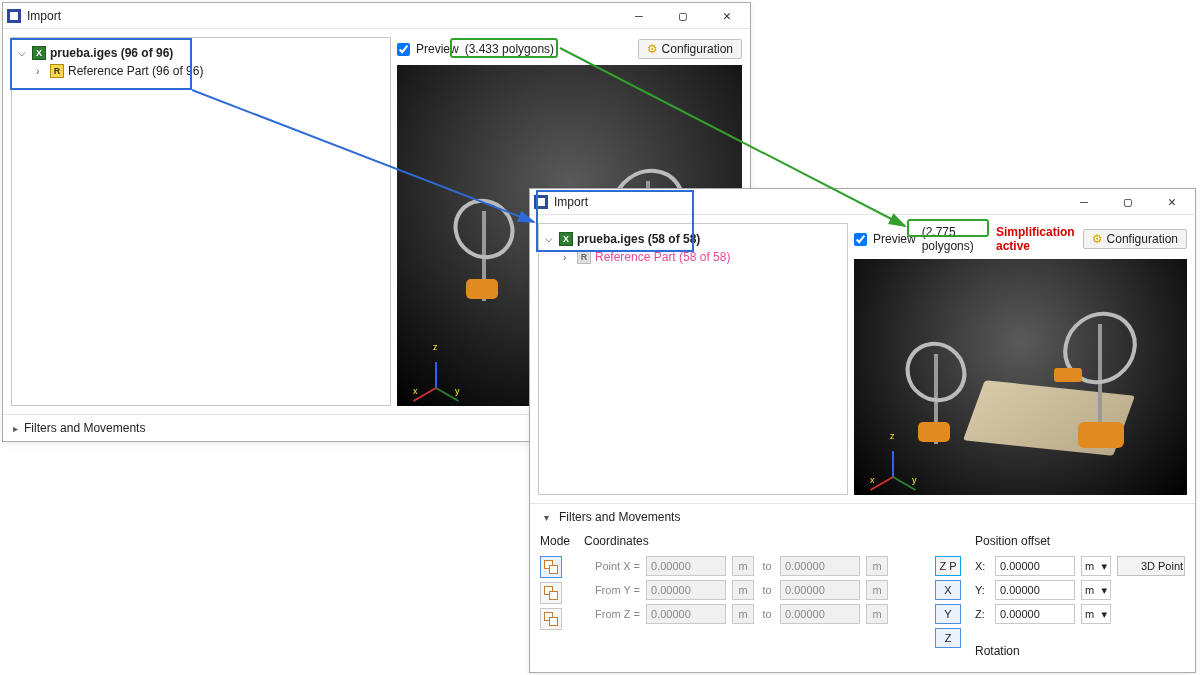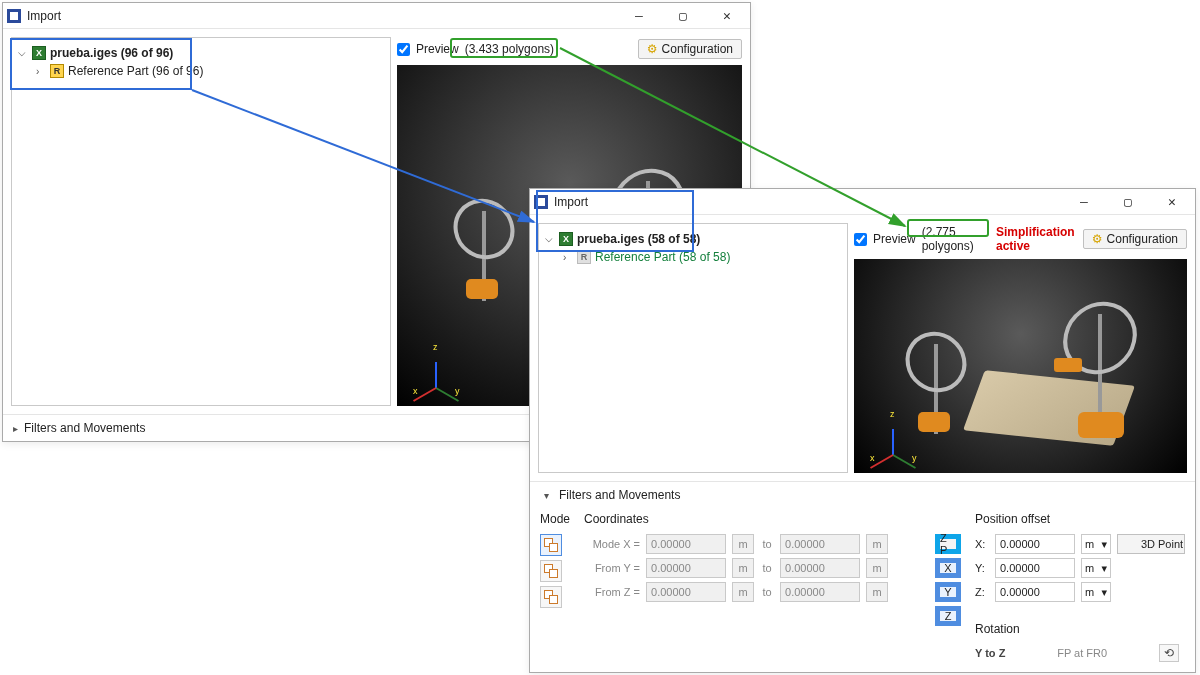--- a/index.html
+++ b/index.html
@@ -41,21 +41,21 @@
   }
   .tree.sm { flex: 0 0 310px; }
   .tree-row { display: flex; align-items: center; gap: 4px; padding: 2px 2px; white-space: nowrap; }
   .tree-row.sub { padding-left: 20px; }
   .tree-caret { width: 10px; font-size: 10px; color:#555; }
   .tree-icon { width: 14px; height: 14px; display:inline-flex; align-items:center; justify-content:center; font-size:9px; font-weight:bold; }
   .tree-icon.file { background:#2e7d32; color:#fff; border:1px solid #1b5e20; }
   .tree-icon.ref  { background:#ffd54f; color:#333; border:1px solid #b28900; }
   .tree-icon.ref.gray { background:#e0e0e0; color:#666; border:1px solid #bbb; }
   .tree-file { font-weight: bold; }
-  .tree-grayed { color:#15803d; }
+  .tree-grayed { color:#ec4899; }
 
   .preview-col { flex: 1; display:flex; flex-direction: column; min-width:0; }
   .preview-bar { display: flex; align-items: center; gap: 6px; padding: 2px 0 6px; font-size:12px; }
   .preview-bar .spacer { flex:1; }
   .cfg-btn {
     display:flex; align-items:center; gap:4px;
     border:1px solid #c0c0c0; background:#f4f4f4; padding:2px 8px; border-radius:2px;
   }
   .gear { color:#d6a400; font-size:12px; }
   .simp-active { color:#d60000; font-weight:bold; }
@@ -115,21 +115,21 @@
 
   .coords-col { flex:1; display:flex; flex-direction:column; gap:4px; }
   .coord-row { display:flex; align-items:center; gap:6px; color:#888;}
   .coord-row .lbl { width:56px; text-align:right; }
   .fld { width:80px; height:20px; border:1px solid #c9c9c9; background:#f0f0f0; padding:0 4px; display:flex; align-items:center; }
   .fld.light { background:#fff; }
   .unit { width:22px; height:20px; border:1px solid #c9c9c9; background:#f0f0f0; display:flex; align-items:center; justify-content:center; font-size:11px;}
   .to { width:14px; text-align:center; }
 
   .axis-col { display:flex; flex-direction:column; gap:4px; }
-  .ax-btn { width:26px; height:20px; border:5px solid #0ea5e9; background:#f4f4f4; font-size:11px; display:flex;align-items:center;justify-content:center;}
+  .ax-btn { width:26px; height:20px; border:1px solid #0ea5e9; background:#f4f4f4; font-size:11px; display:flex;align-items:center;justify-content:center;}
   .ax-btn.blue { border-color:#4f8de0; background:#eaf2fd;}
 
   .pos-col { width:210px; display:flex; flex-direction:column; gap:4px;}
   .pos-row { display:flex; gap:6px; align-items:center;}
   .pos-row .plbl { width:14px; }
   .dd { width:30px; height:20px; border:1px solid #c9c9c9; background:#fff; display:flex; align-items:center; justify-content:space-between; padding:0 3px; font-size:11px;}
   .btn3d { flex:1; height:20px; border:1px solid #c0c0c0; background:#f4f4f4; display:flex; align-items:center; justify-content:center;padding-left:22px;}
   .rot-row { display:flex; justify-content:space-between; align-items:center; font-size:11px; color:#444; padding-right:6px;}
   .deg-reset { width:20px; height:18px; border:1px solid #c9c9c9; background:#f7f7f7; display:flex;align-items:center;justify-content:center; font-size:12px;}
 
@@ -277,21 +277,21 @@
       <div class="mode-col">
         <div class="fm-label">Mode</div>
         <div class="mode-btn sel"></div>
         <div class="mode-btn"></div>
         <div class="mode-btn"></div>
       </div>
 
       <div class="coords-col">
         <div class="fm-label">Coordinates</div>
         <div class="coord-row">
-          <span class="lbl">Mode X =</span>
+          <span class="lbl">Point X =</span>
           <span class="fld">0.00000</span>
           <span class="unit">m</span>
           <span class="to">to</span>
           <span class="fld">0.00000</span>
           <span class="unit">m</span>
         </div>
         <div class="coord-row">
           <span class="lbl">From Y =</span>
           <span class="fld">0.00000</span>
           <span class="unit">m</span>
@@ -338,25 +338,20 @@
         </div>
         <div class="pos-row">
           <span class="plbl">Z:</span>
           <span class="fld light">0.00000</span>
           <span class="dd">
               <span>m</span>
               <span>▾</span>
             </span>
         </div>
         <div class="fm-label" style="margin-top:16px;">Rotation</div>
-        <div class="rot-row">
-          <span style="font-weight:bold;">Y to Z</span>
-          <span style="color:#888;">FP at FR0</span>
-          <span class="deg-reset">⟲</span>
-        </div>
       </div>
     </div>
   </div>
 </div>
 
 <div class="hl blue-a"></div>
 <div class="hl green-a"></div>
 <div class="hl blue-b"></div>
 <div class="hl green-b"></div>
 

